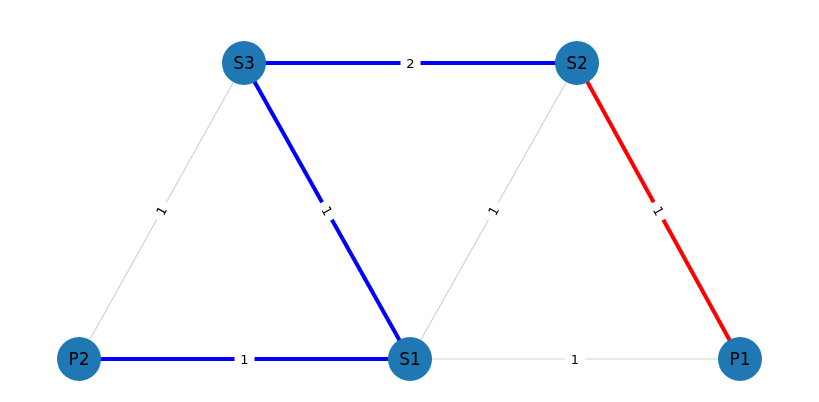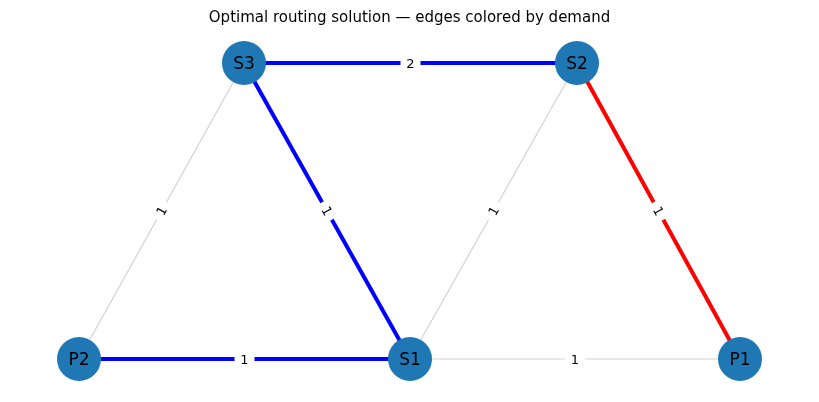--- a/index.html
+++ b/index.html
@@ -33,21 +33,20 @@
   }
   svg text {
     font-family: "DejaVu Sans", sans-serif;
     fill: #000000;
   }
 </style>
 </head>
 <body>
 
 <div class="figure">
-  <div class="figure-title">Optimal routing solution — edges colored by demand</div>
   <svg id="graph-svg" class="graph-canvas" width="819" height="402" viewBox="0 0 819 402">
       <line x1="79" y1="359" x2="244" y2="63" stroke="#d3d3d3" stroke-width="1.2"></line>
       <line x1="410" y1="359" x2="577" y2="63" stroke="#d3d3d3" stroke-width="1.2"></line>
       <line x1="410" y1="359" x2="740" y2="359" stroke="#d3d3d3" stroke-width="1.2"></line>
       <line x1="244" y1="63" x2="577" y2="63" stroke="#0000ff" stroke-width="4"></line>
       <line x1="244" y1="63" x2="410" y2="359" stroke="#0000ff" stroke-width="4"></line>
       <line x1="79" y1="359" x2="410" y2="359" stroke="#0000ff" stroke-width="4"></line>
       <line x1="577" y1="63" x2="740" y2="359" stroke="#ff0000" stroke-width="4"></line>
       <rect x="151.5" y="202" width="20" height="18" rx="4" fill="#ffffff" transform="rotate(-60.9 161.5 211)"></rect>
       <text x="161.5" y="211" dy="0.35em" transform="rotate(-60.9 161.5 211)" font-size="13" text-anchor="middle" fill="#000000">1</text>

